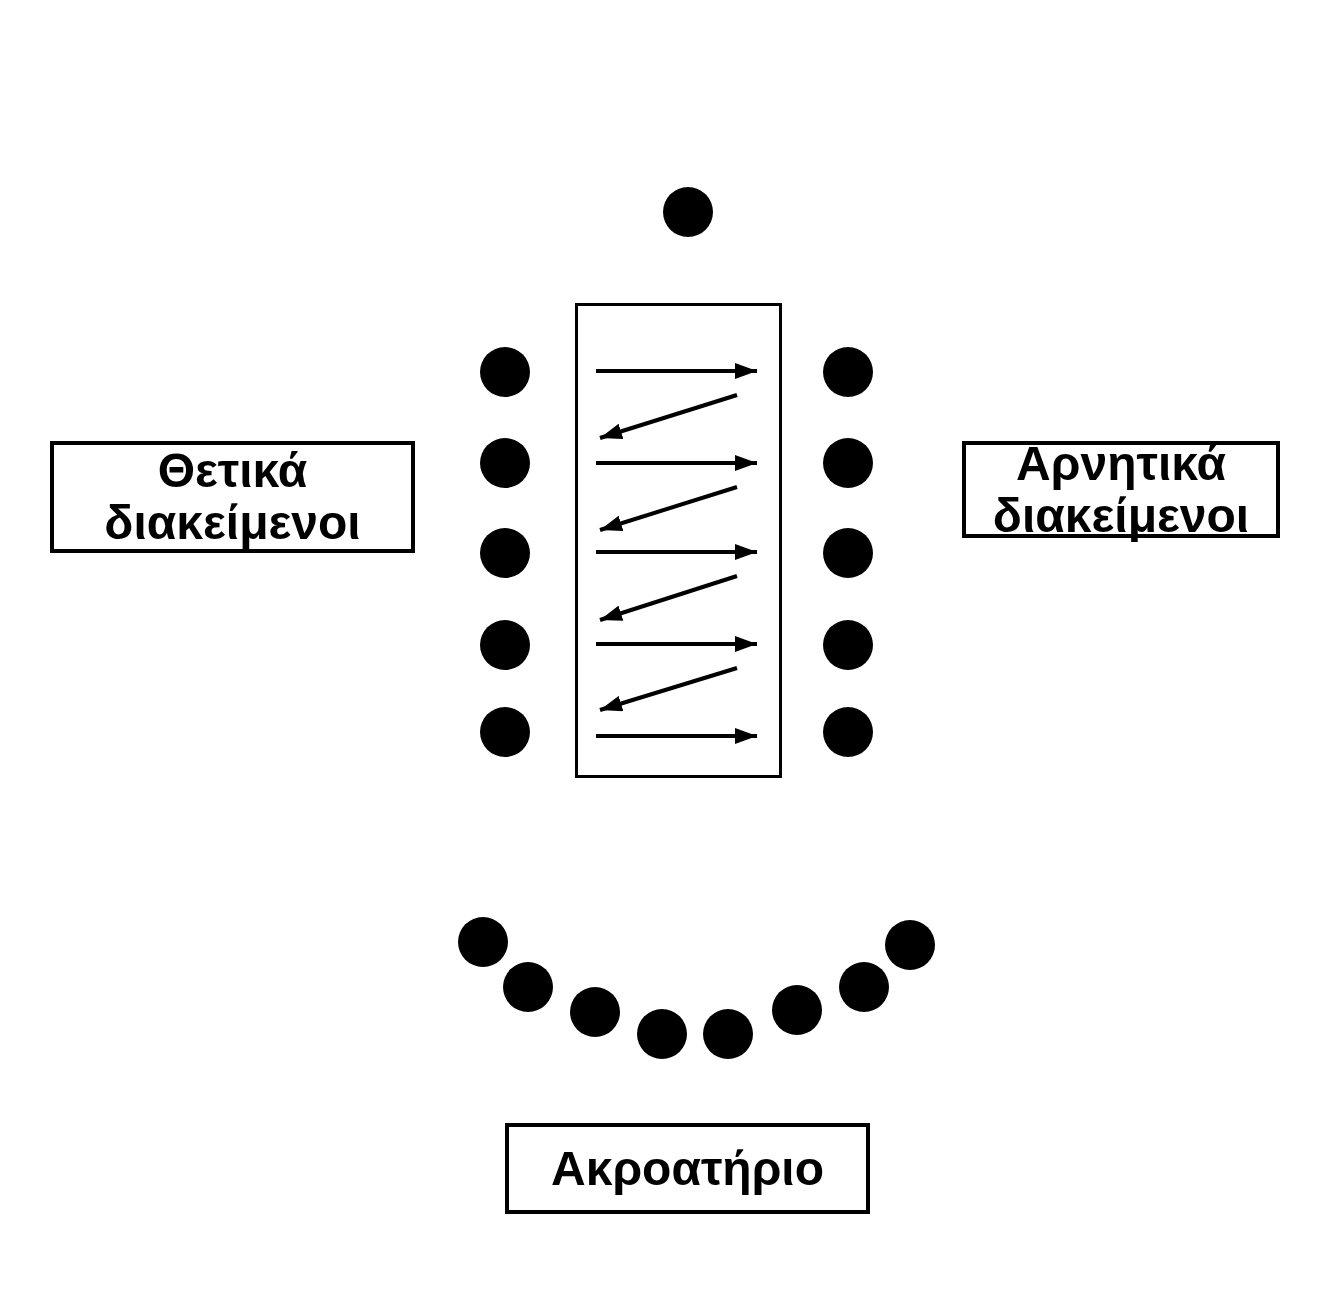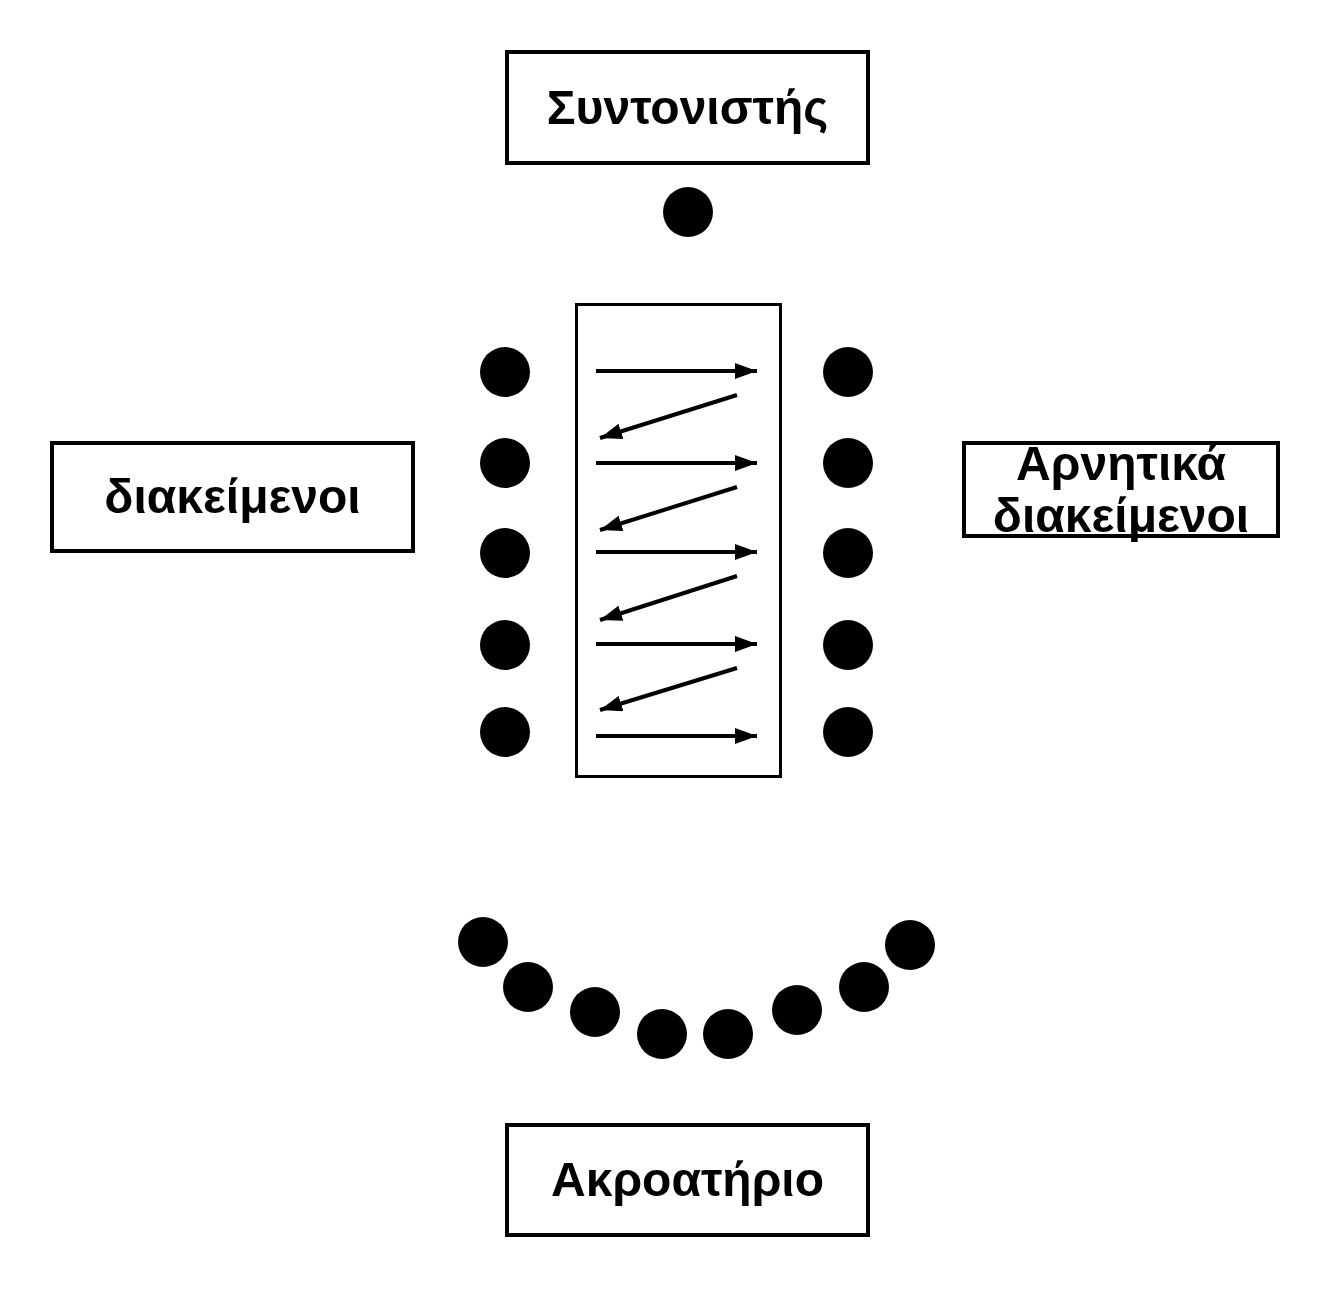--- a/index.html
+++ b/index.html
@@ -27,21 +27,21 @@
     text-align: center;
     font-weight: 700;
     font-size: 48px;
     line-height: 1.08;
     color: #000000;
     letter-spacing: 0px;
   }
   #box-moderator  { left: 505px; top: 50px;   width: 365px; height: 115px; }
   #box-positive   { left: 50px;  top: 441px;  width: 365px; height: 112px; }
   #box-negative   { left: 962px; top: 441px;  width: 318px; height: 97px; }
-  #box-audience   { left: 505px; top: 1123px; width: 365px; height: 114px; }
+  #box-audience   { left: 505px; top: 1123px; width: 365px; height: 91px; }
   .dot {
     position: absolute;
     border-radius: 50%;
     background: #000000;
     transform: translate(-50%, -50%);
   }
   #flow-box {
     position: absolute;
   }
   #flow-svg {
@@ -61,25 +61,23 @@
   }
   .flow-head {
     fill: #000000;
   }
 </style>
 </head>
 <body>
 
 <div id="stage">
 
-  <div class="label-box" id="box-moderator">
-    <span>Συντονιστής</span>
-  </div>
 
   <div class="label-box" id="box-positive">
+    <span>Θετικά</span>
     <span>διακείμενοι</span>
   </div>
 
   <div class="label-box" id="box-negative">
     <span>Αρνητικά</span>
     <span>διακείμενοι</span>
   </div>
 
   <div class="label-box" id="box-audience">
     <span>Ακροατήριο</span>

